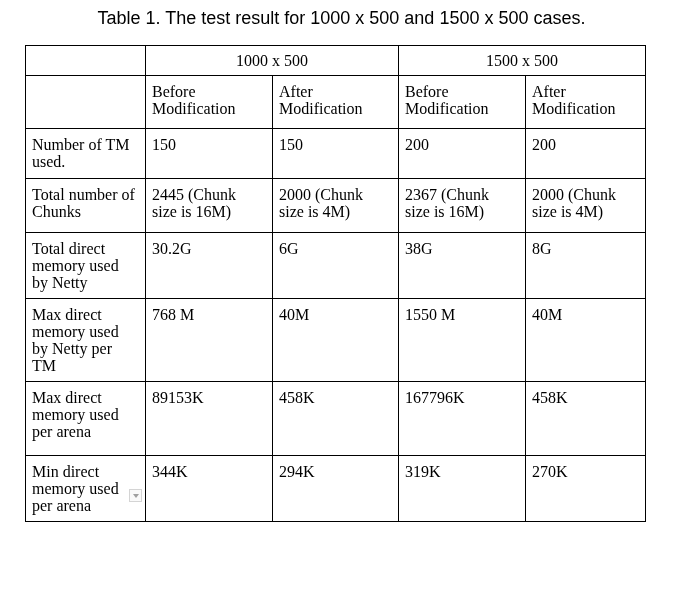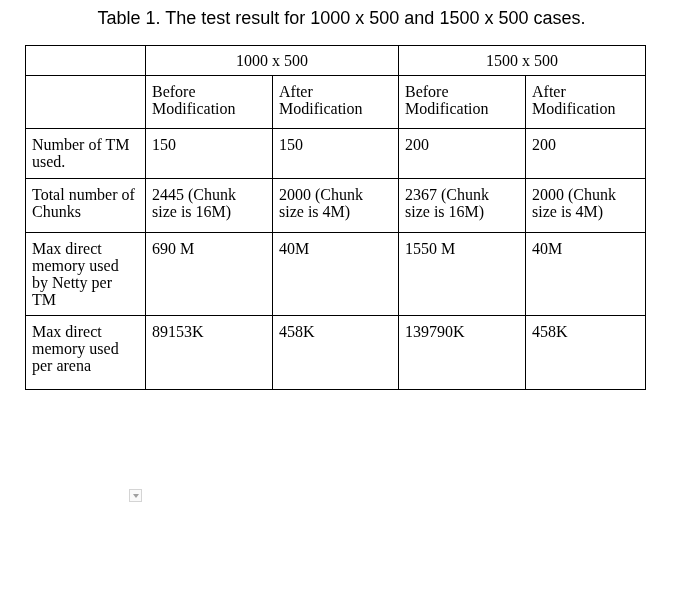--- a/index.html
+++ b/index.html
@@ -128,39 +128,57 @@
 size is 16M)</td>
     <td>2000 (Chunk
 size is 4M)</td>
     <td>2367 (Chunk
 size is 16M)</td>
     <td>2000 (Chunk
 size is 4M)</td>
   </tr>
 
 
+  <tr class="r3">
+    <td>Total direct
+memory used
+by Netty</td>
+    <td>30.2G</td>
+    <td>6G</td>
+    <td>38G</td>
+    <td>8G</td>
+  </tr>
 
   <tr class="r4">
     <td>Max direct
 memory used
 by Netty per TM</td>
-    <td>690 M</td>
+    <td>768 M</td>
     <td>40M</td>
     <td>1550 M</td>
     <td>40M</td>
   </tr>
 
   <tr class="r5">
     <td>Max direct
 memory used
 per arena</td>
     <td>89153K</td>
     <td>458K</td>
-    <td>139790K</td>
+    <td>167796K</td>
     <td>458K</td>
   </tr>
 
+  <tr class="r6">
+    <td>Min direct
+memory used
+per arena</td>
+    <td>344K</td>
+    <td>294K</td>
+    <td>319K</td>
+    <td>270K</td>
+  </tr>
 </tbody>
   </table>
 
 <div class="marker">
   <div class="tri"></div>
 </div>
 
 </body></html>

